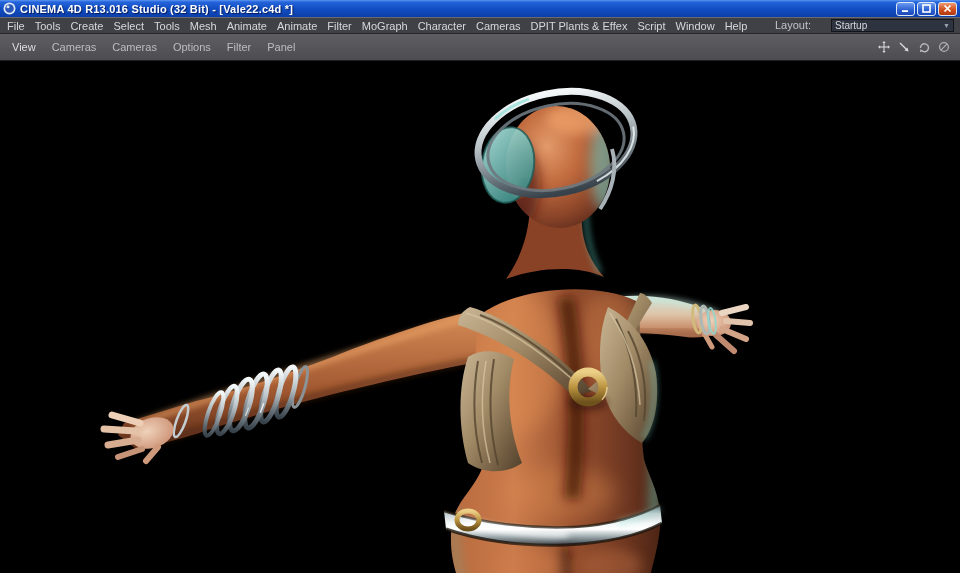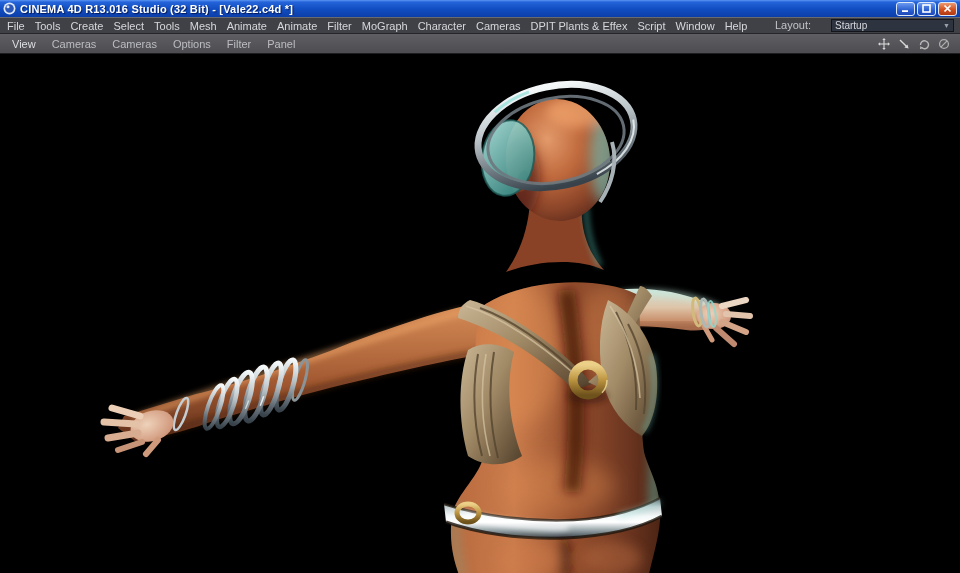--- a/index.html
+++ b/index.html
@@ -24,21 +24,21 @@
     font-size:11px;color:var(--text-light,#d6d7da)}
   .menu-items{display:flex;}
   .menu-item{padding:1px 5px;cursor:default;white-space:nowrap}
   .layout-group{margin-left:auto;display:flex;align-items:flex-start;gap:20px;padding-right:4px}
   .layout-label{font-size:11px;color:#c2c3c8}
   .layout-select{width:123px;height:13px;background:#2e3340;border:1px solid #14151a;display:flex;
     align-items:center;justify-content:space-between;padding:0 3px;font-size:10px;color:#d6d8dc;cursor:pointer}
   .layout-arrow{font-size:7px;color:#9aa0aa;line-height:1}
 
   
-  .viewbar{height:20px;background:linear-gradient(180deg,#5e5e63,var(--toolbar-bg,#4c4c51));
+  .viewbar{height:27px;background:linear-gradient(180deg,#5e5e63,var(--toolbar-bg,#4c4c51));
     border-bottom:1px solid #1e1e22;display:flex;align-items:center;font-size:11px;color:#bcbdc2;padding:0 4px}
   .view-items{display:flex}
   .view-item{padding:0 8px;cursor:default;white-space:nowrap}
   .view-item:first-child{color:#dedfe2}
   .view-icons{margin-left:auto;display:flex;gap:7px;align-items:center;padding-right:6px}
   .vicon{width:13px;height:13px;display:flex;align-items:center;justify-content:center;cursor:pointer}
 
   
   .viewport{flex:1;background:var(--viewport-bg,#000);position:relative;overflow:hidden}
   .viewport > svg{display:block;width:960px;height:523px}

